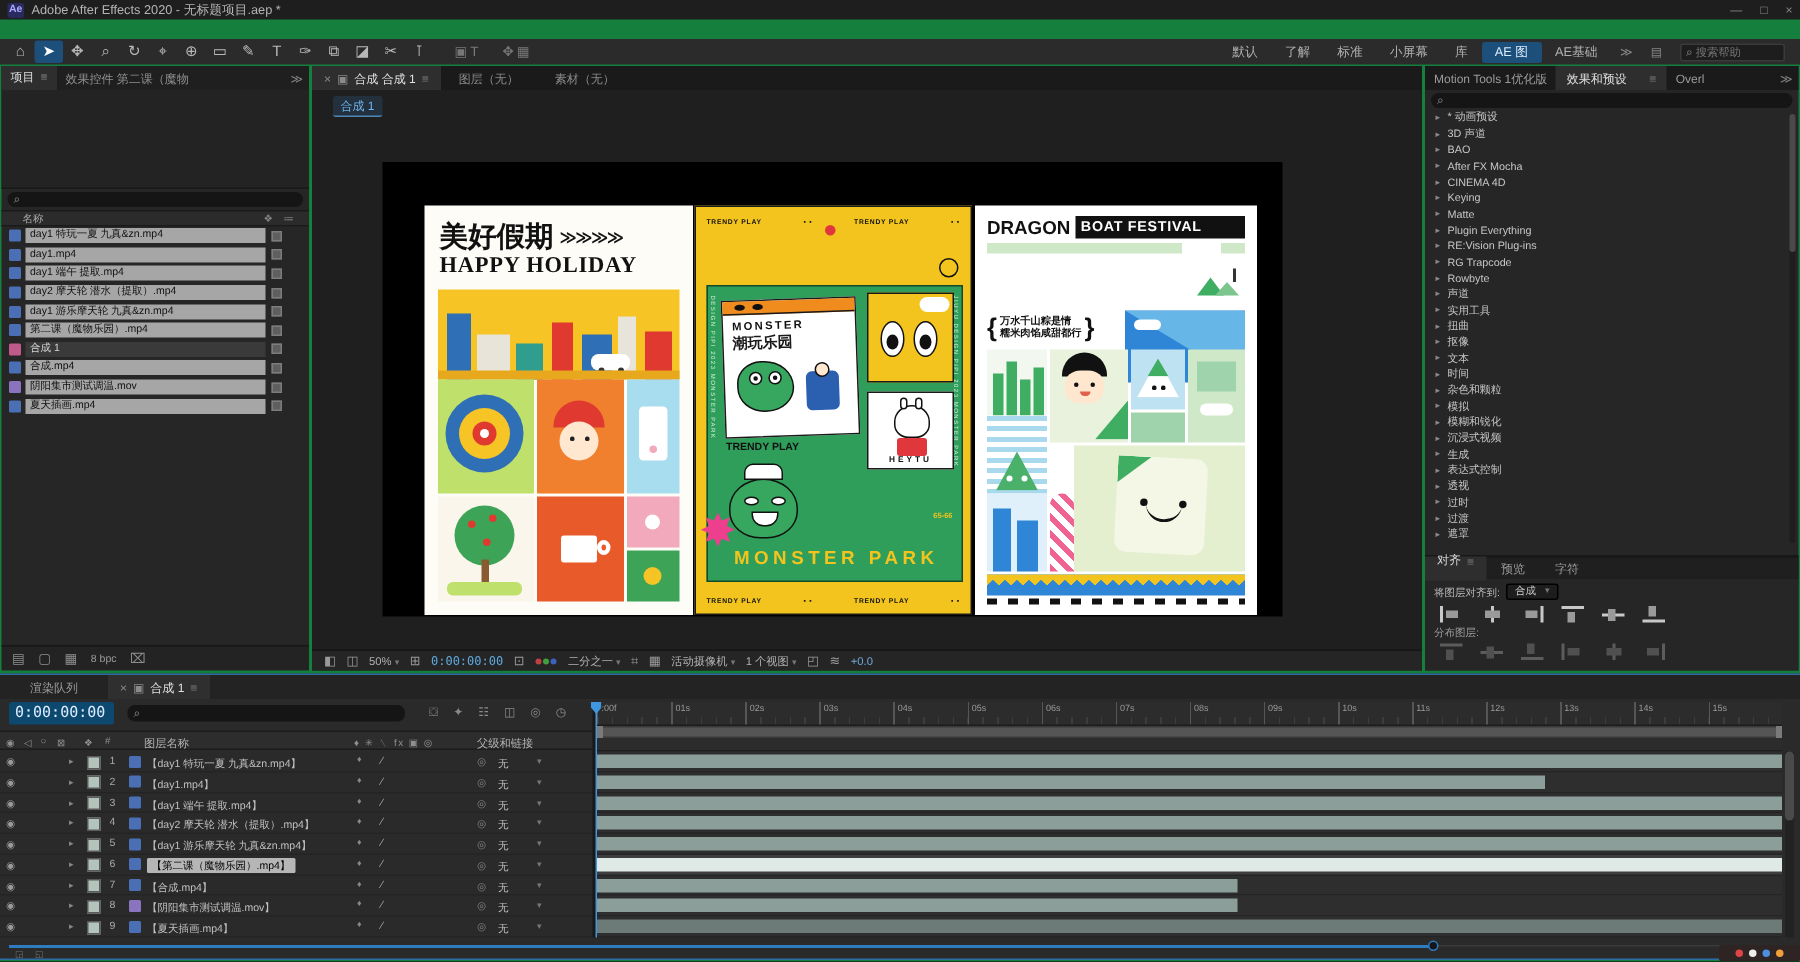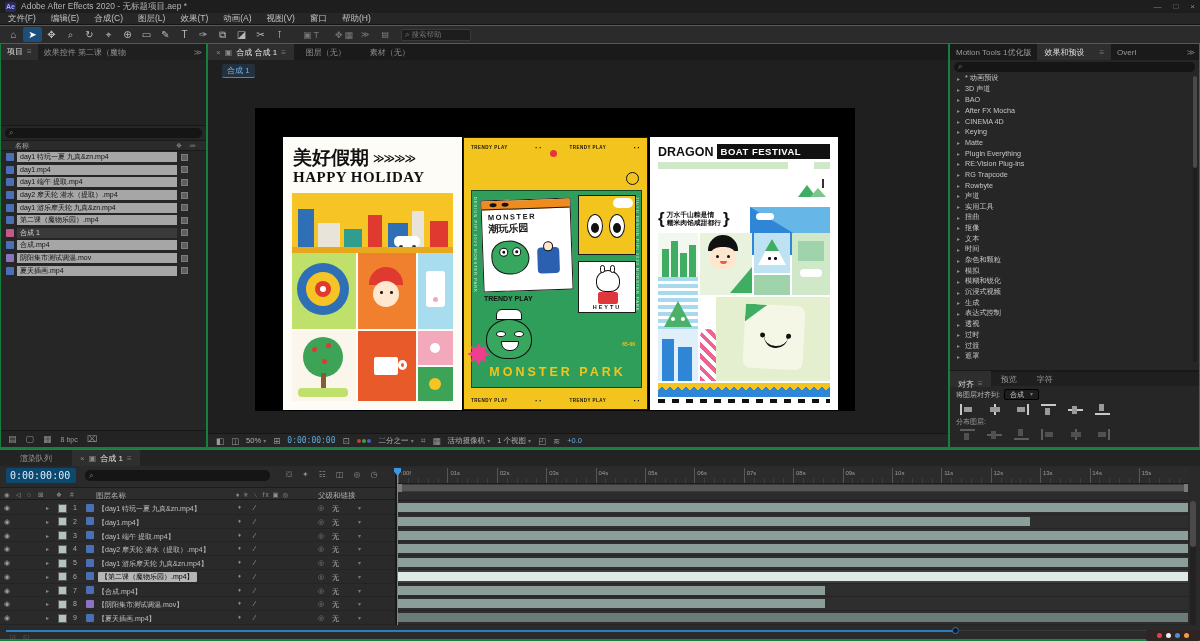--- a/index.html
+++ b/index.html
@@ -87,21 +87,21 @@
 .rtab-in{color:#9a9a9a;padding:0 6px;max-width:96px;overflow:hidden;white-space:nowrap}
 .rtab-act{background:#2e2e2e;color:#e0e0e0;height:16px;display:flex;align-items:center;gap:15px;padding:0 7px}
 #fxlist{position:absolute;left:0;top:29px;width:240px;height:290px;overflow:hidden}
 .erow{height:10.7px;display:flex;align-items:center;padding-left:7px}
 .erow .ar{width:8px;color:#8a8a8a;font-size:6px}
 .erow .lb{font-size:7.2px;color:#c6c6c6;white-space:nowrap}
 #fxsb{position:absolute;right:2px;top:32px;width:4px;height:286px;background:#1e1e1e;border-radius:2px}
 #fxsb div{width:4px;height:92px;background:#4a4a4a;border-radius:2px}
 #alignp{position:absolute;left:0;bottom:0;width:249px;height:77px;background:#262626;border-top:2px solid #181818}
 .atabs{height:14px;background:#1f1f1f;display:flex;align-items:center;font-size:8px}
-.atab-act{background:#2e2e2e;height:14px;display:flex;align-items:flex-start;gap:4px;padding:8px 8px;color:#dcdcdc}
+.atab-act{background:#2e2e2e;height:14px;display:flex;align-items:flex-end;gap:4px;padding:8px 8px;color:#dcdcdc}
 .atab-in{color:#9a9a9a;padding:0 10px}
 .alrow{display:flex;align-items:center;gap:4px;padding:3px 6px;font-size:7px;color:#b8b8b8}
 .drop{background:#1d1d1d;border:1px solid #000;border-radius:2px;padding:0 5px;height:11px;line-height:11px;color:#ccc;display:flex;gap:6px;align-items:center}
 .icrow{display:flex;gap:12px;padding:1px 10px}
 .alic{position:relative;width:15px;height:11px;display:inline-block}
 .alic::before{content:"";position:absolute;background:#c8c8c8}
 .alic::after{content:"";position:absolute;background:#9a9a9a}
 .al-l::before{left:0;top:0;width:2px;height:11px}.al-l::after{left:4px;top:3px;width:8px;height:5px}
 .al-h::before{left:7px;top:0;width:2px;height:11px}.al-h::after{left:3px;top:3px;width:10px;height:5px}
 .al-r::before{right:0;top:0;width:2px;height:11px}.al-r::after{right:4px;top:3px;width:8px;height:5px}
@@ -170,31 +170,20 @@
   <div id="titlebar" class="a">
     <div id="ae-logo">Ae</div>
     <span>Adobe After Effects 2020 - 无标题项目.aep *</span>
     <div id="winctl">
       <span>—</span>
       <span>□</span>
       <span>×</span>
     </div>
   </div>
 
-  <div id="menubar" class="a">
-      <span>文件(F)</span>
-      <span>编辑(E)</span>
-      <span>合成(C)</span>
-      <span>图层(L)</span>
-      <span>效果(T)</span>
-      <span>动画(A)</span>
-      <span>视图(V)</span>
-      <span>窗口</span>
-      <span>帮助(H)</span>
-    </div>
 
   <div id="toolbar" class="a">
     <span id="tools" style="display:flex">
         <span class="tool">⌂</span>
         <span class="tool active">➤</span>
         <span class="tool">✥</span>
         <span class="tool">⌕</span>
         <span class="tool">↻</span>
         <span class="tool">⌖</span>
         <span class="tool">⊕</span>
@@ -202,20 +191,29 @@
         <span class="tool">✎</span>
         <span class="tool">T</span>
         <span class="tool">✑</span>
         <span class="tool">⧉</span>
         <span class="tool">◪</span>
         <span class="tool">✂</span>
         <span class="tool">⊺</span>
       </span>
     <span class="tgrp">▣T</span>
     <span class="tgrp">✥▦</span>
+    <div id="workspaces">
+        <span class="ws">默认</span>
+        <span class="ws">了解</span>
+        <span class="ws">标准</span>
+        <span class="ws">小屏幕</span>
+        <span class="ws">库</span>
+        <span class="ws active">AE 图</span>
+        <span class="ws">AE基础</span>
+      </div>
     <span class="wsx">≫</span>
     <span class="wsx">▤</span>
     <div id="help-search">
       <span class="mag">⌕</span>
       <input placeholder="搜索帮助" style="">
     </div>
   </div>
 
   <div id="project" class="a">
     <div class="ptabs">

